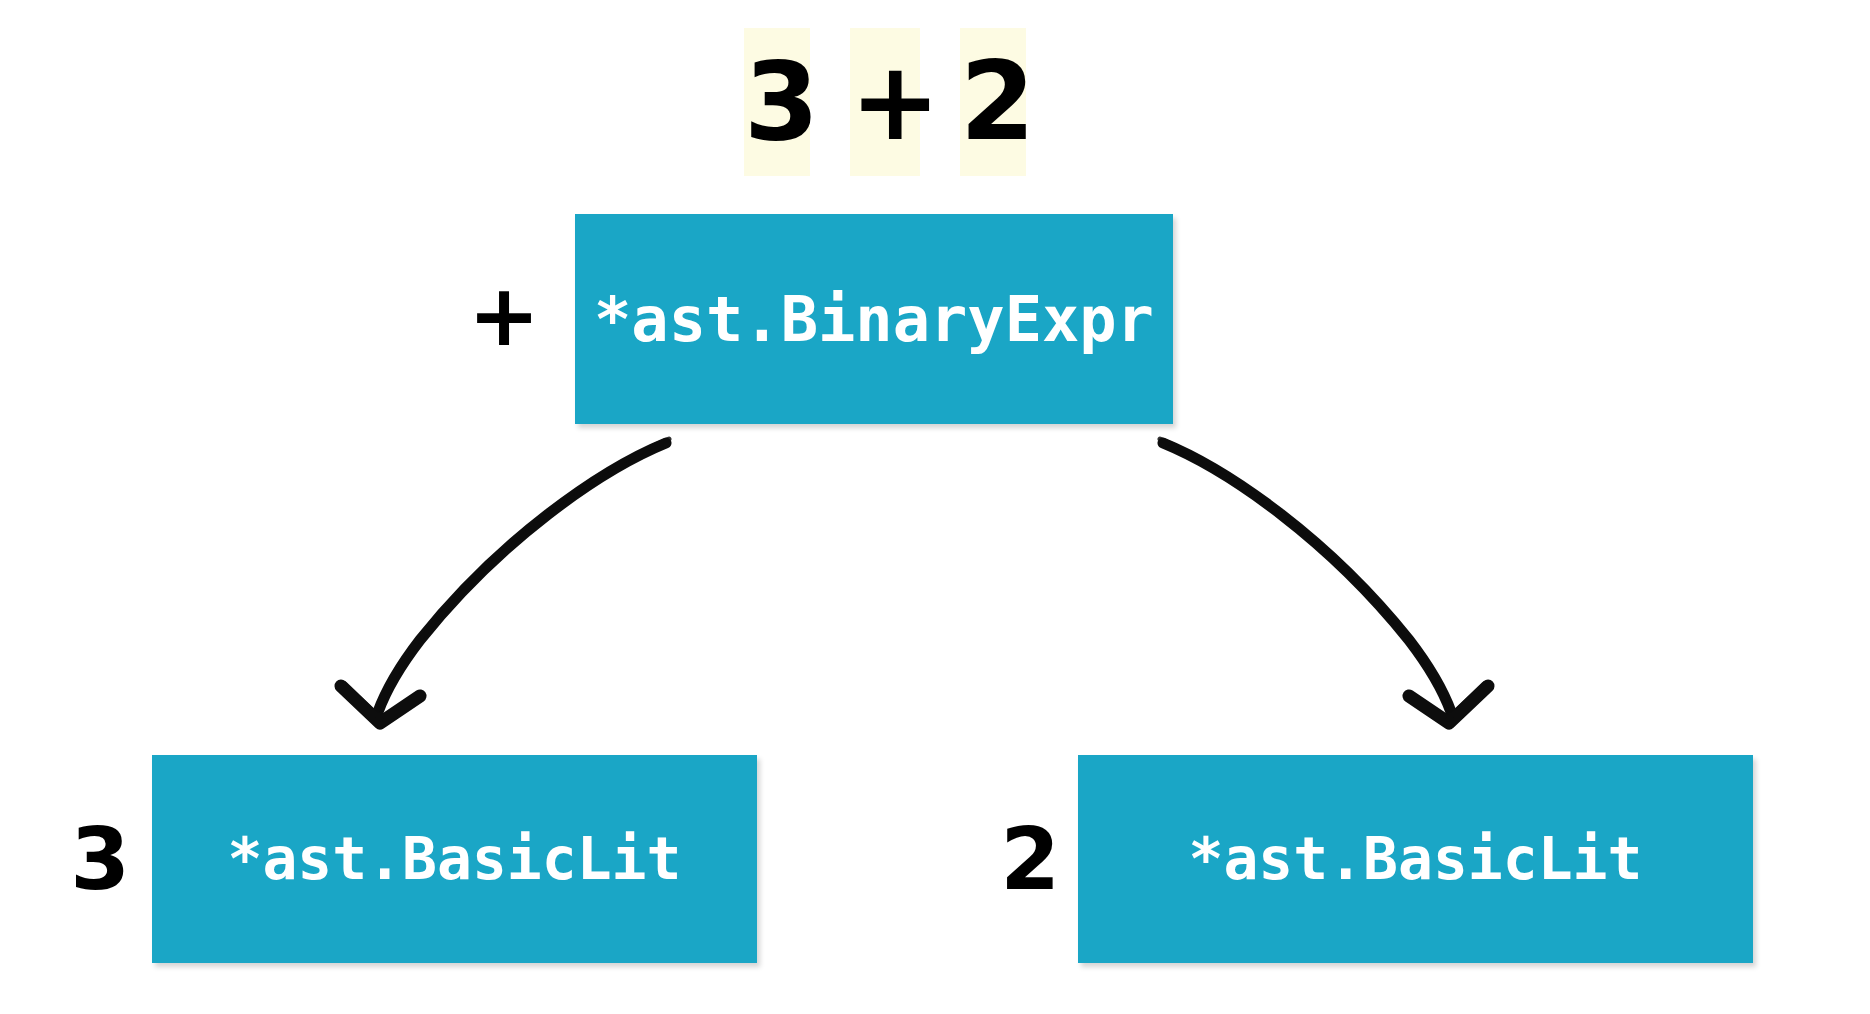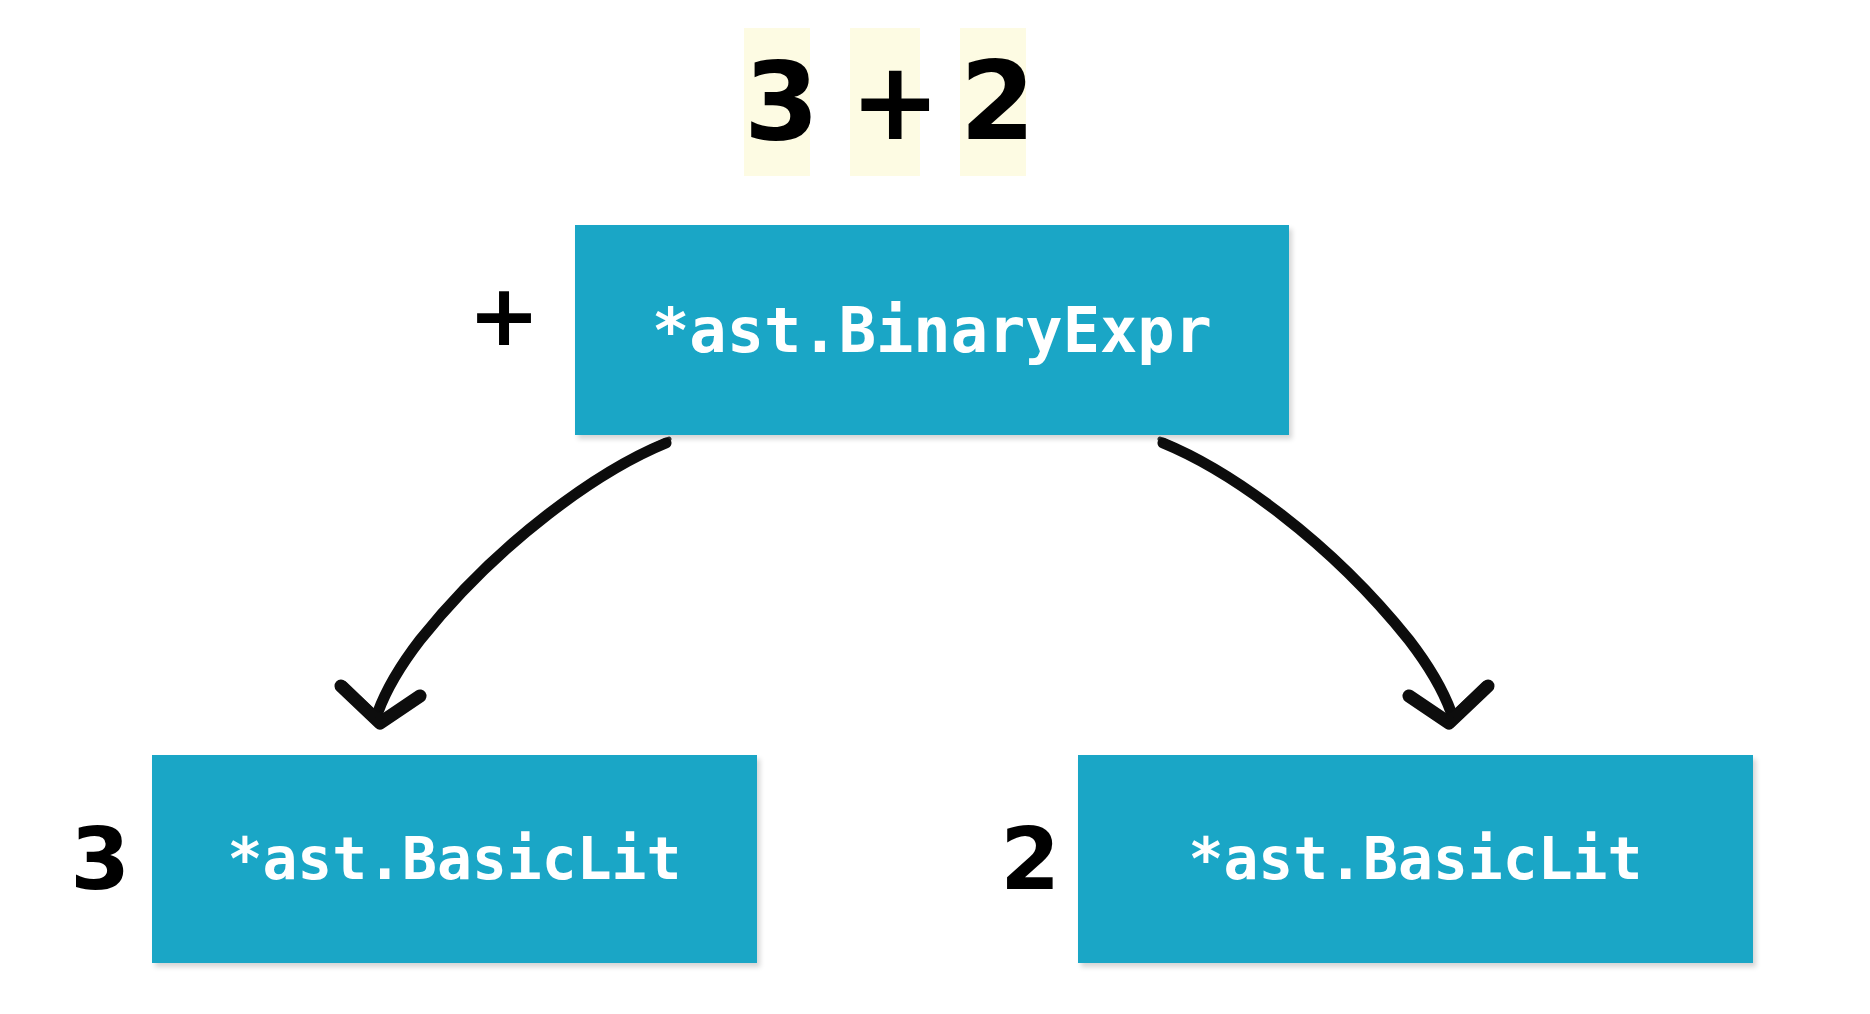--- a/index.html
+++ b/index.html
@@ -53,22 +53,22 @@
   }
   .node-label {
     font-family: "DejaVu Sans Mono", monospace;
     font-weight: bold;
     color: #ffffff;
     white-space: nowrap;
   }
 
   #node-binary {
     left: 575px;
-    top: 225px;
-    width: 714px;
+    top: 214px;
+    width: 598px;
     height: 210px;
   }
   #node-binary .node-label { font-size: 62px; }
 
   #node-left {
     left: 152px;
     top: 755px;
     width: 605px;
     height: 208px;
   }

